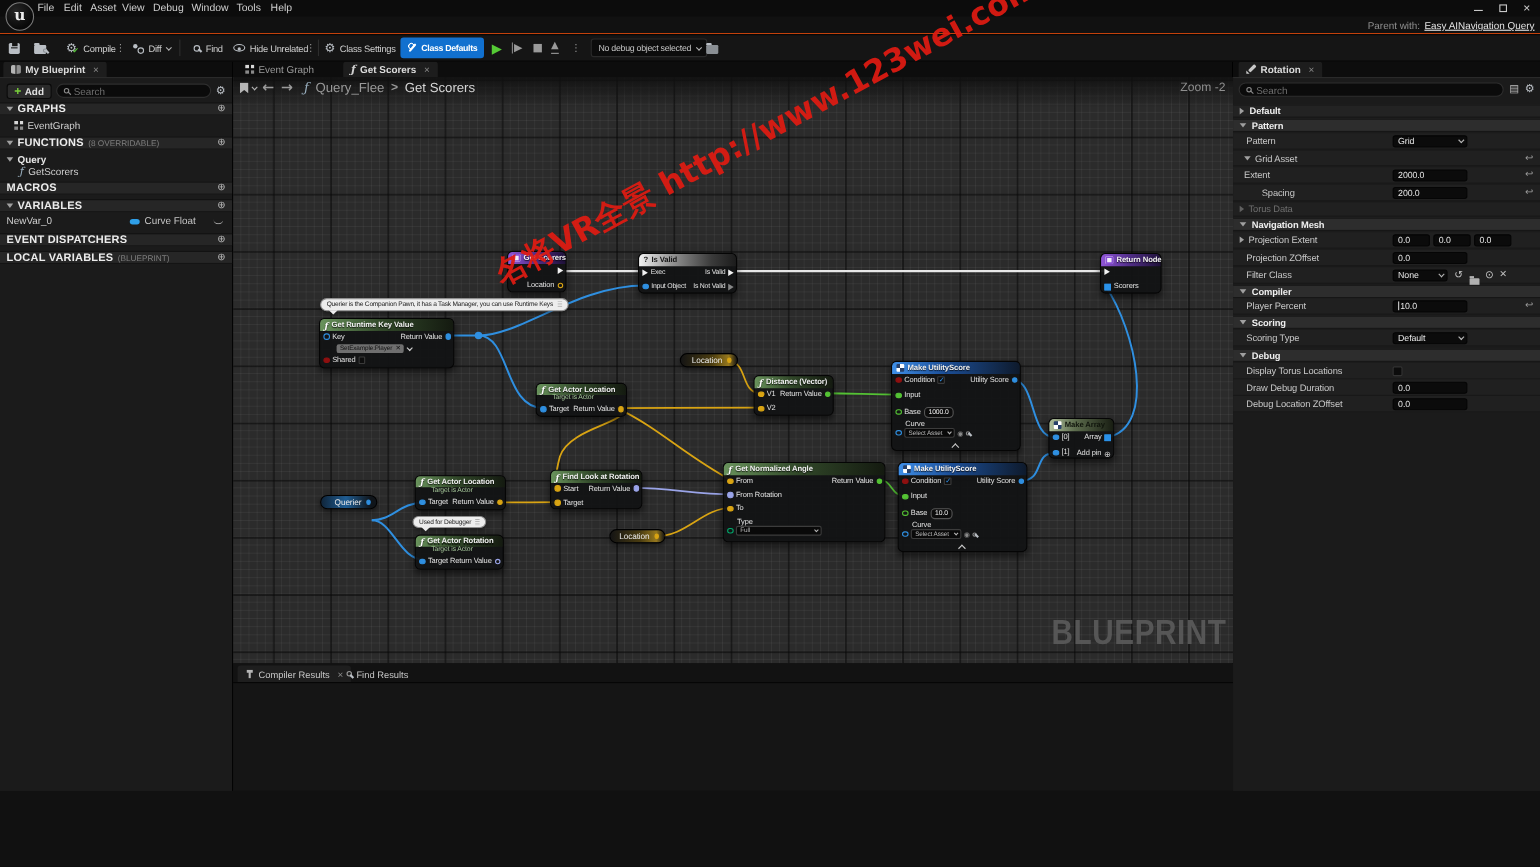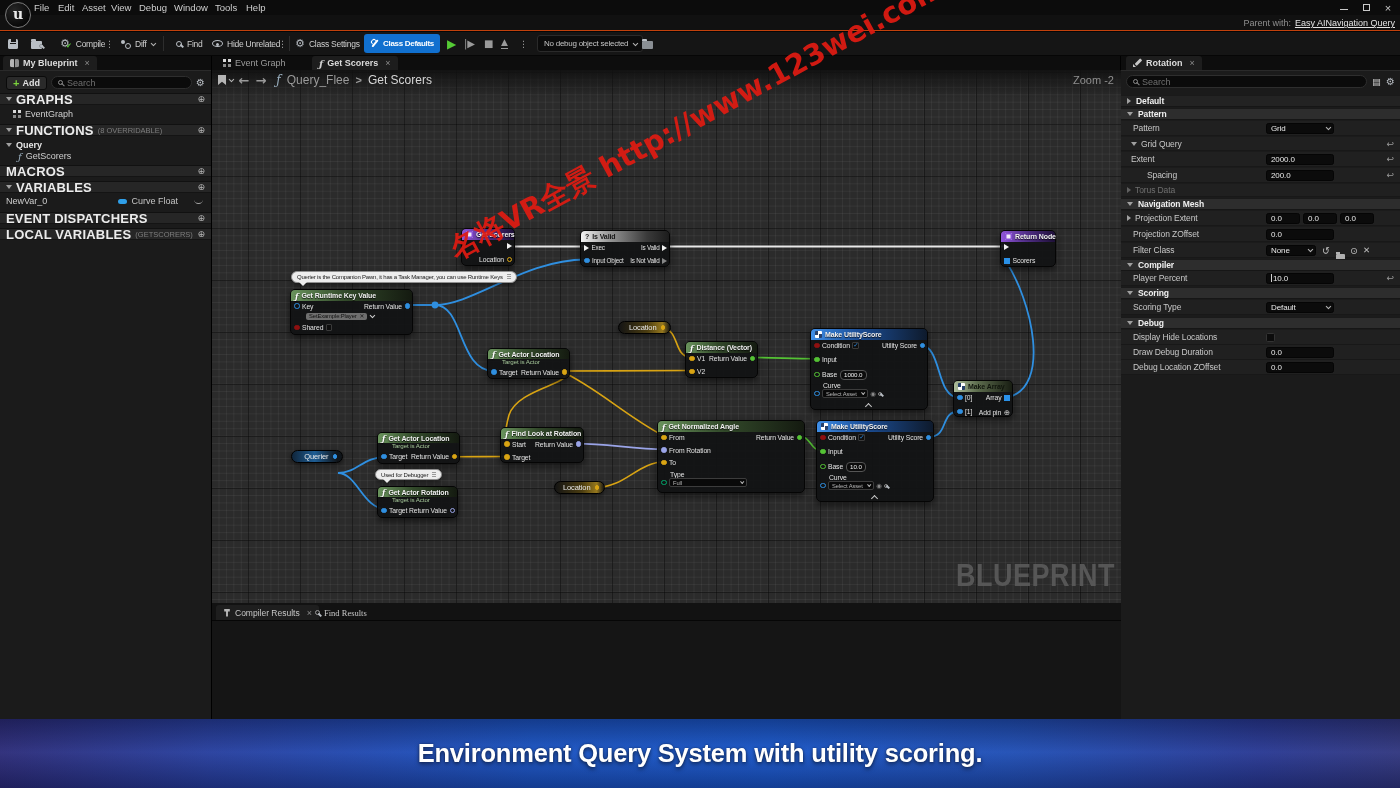--- a/index.html
+++ b/index.html
@@ -78,21 +78,21 @@
   #leftbody { position:absolute; left:0; top:14px; width:211px; height:649px; background:#1b1b1b; border-top:1px solid #2a2a2a;}
   #addrow { position:absolute; left:0; top:3px; width:211px; height:17px; display:flex; align-items:center; gap:4px; padding:0 6px;}
   #addbtn { background:#2a2a2a; border:1px solid #0a0a0a; border-radius:3px; height:14px; display:flex; align-items:center; gap:3px; padding:0 6px; color:#e0e0e0; font-size:9px; font-weight:bold;}
   #addbtn .plus { color:#7ad03c; font-weight:bold; font-size:11px; }
   .searchbox { background:#0b0b0b; border:1px solid #2e2e2e; border-radius:8px; height:13px;
      display:flex; align-items:center; gap:4px; padding:0 6px; color:#6f6f6f; font-size:9px; flex:1;}
   .searchbox .mag { width:5px; height:5px; border-width:1.3px; border-color:#8a8a8a;}
   .searchbox .mag::after { width:3.5px; height:1.3px; right:-2.8px; bottom:-1px; background:#8a8a8a;}
   .lsec { position:absolute; left:0; width:211px; height:12px; background:#262626; border-top:1px solid #111;
      border-bottom:1px solid #141414; display:flex; align-items:center; padding:0 6px; gap:4px;}
-  .lsec .t { color:#ececec; font-size:13px; font-weight:bold; letter-spacing:0.2px;text-align:right;}
+  .lsec .t { color:#ececec; font-size:10px; font-weight:bold; letter-spacing:0.2px;text-align:right;}
   .lsec .sub { color:#7e7e7e; font-size:7.5px; font-weight:normal;}
   .lsec .oplus { margin-left:auto; color:#b5b5b5; font-family:"DejaVu Sans",sans-serif; font-size:9px; letter-spacing:0;}
   .litem { position:absolute; left:0; width:211px; height:12px; display:flex; align-items:center; padding:0 6px; gap:4px; color:#cfcfcf; font-size:9px;}
   .tri-d { width:0; height:0; border-left:3.2px solid transparent; border-right:3.2px solid transparent; border-top:4.2px solid #a0a0a0; flex:none;}
   .tri-r { width:0; height:0; border-top:3.2px solid transparent; border-bottom:3.2px solid transparent; border-left:4.2px solid #a0a0a0; flex:none;}
   .eg-icon { width:8px; height:8px; flex:none; background:
      linear-gradient(90deg,#d8d8d8 3px, transparent 3px) 0 0/8px 3px no-repeat,
      linear-gradient(90deg,transparent 5px, #d8d8d8 5px) 0 0/8px 3px no-repeat,
      linear-gradient(90deg,#8a8a8a 3px, transparent 3px) 0 5px/8px 3px no-repeat,
      linear-gradient(90deg,transparent 5px, #8a8a8a 5px) 0 5px/8px 3px no-repeat;}
@@ -118,21 +118,21 @@
   #breadcrumb .crumb1 { color:#9a9a9a; font-size:12px; }
   #breadcrumb .sep { color:#9a9a9a; font-size:11px; font-weight:bold;}
   #breadcrumb .crumb2 { color:#d6d6d6; font-size:12px; }
   .bmark { width:8px; height:10px; background:#b5b5b5;
      clip-path:polygon(0 0,100% 0,100% 100%,50% 68%,0 100%); }
   #zoomtxt { position:absolute; right:8px; top:4px; color:#8f8f8f; font-size:11px; z-index:8;}
   #bpwatermark { position:absolute; right:7px; bottom:12px; color:#595959; font-size:27px; font-weight:bold;
      opacity:.95; z-index:1; transform:scaleY(1.18); letter-spacing:0.5px;}
   #compilerbar { position:absolute; left:0; top:547px; width:910px; height:17px; background:#121212; }
   #compilerbar .ptab { top:2px; height:15px; font-weight:normal; color:#c8c8c8; background:#1e1e1e; font-size:8.5px;}
-  #compilerbar .ptab.inactive { background:transparent;font-family:Liberation Serif, serif; }
+  #compilerbar .ptab.inactive { background:transparent; }
   #resultsarea { position:absolute; left:0; top:564px; width:910px; height:99px; background:#151515; border-top:1px solid #060606;}
   .hammer { width:8px; height:8px; background:#b5b5b5; clip-path:polygon(15% 0,85% 0,85% 38%,62% 38%,62% 100%,38% 100%,38% 38%,15% 38%);}
 
   
   .node { position:absolute; background:rgba(18,19,20,.94); border:1px solid #050505; border-radius:5px;
      box-shadow:0 3px 7px rgba(0,0,0,.55); z-index:4;}
   .nh { height:11px; border-radius:4px 4px 0 0; display:flex; align-items:center; gap:3px; padding:0 4px;
      font-size:7px; font-weight:bold; color:#f0f0f0; white-space:nowrap; text-shadow:0 1px 1px rgba(0,0,0,.8); letter-spacing:-0.1px;}
   .nh.green { background:linear-gradient(90deg,#69935c,#32492a 45%,#141a10 100%); }
   .nh.purple { background:linear-gradient(90deg,#9055d8,#54308c 45%,#1e1038 100%); }
@@ -365,21 +365,21 @@
         <span class="pillvar" style="margin-left:auto"></span>
         <span style="color:#c4c4c4">Curve Float</span>
         <span class="eyeclosed" style="margin-left:12px;margin-right:2px"></span>
       </div>
       <div class="lsec" style="top:141px">
         <span class="t">EVENT DISPATCHERS</span>
         <span class="oplus">⊕</span>
       </div>
       <div class="lsec" style="top:157px">
         <span class="t">LOCAL VARIABLES</span>
-        <span class="sub">(GETSCORERS)</span>
+        <span class="sub">(BLUEPRINT)</span>
         <span class="oplus">⊕</span>
       </div>
     </div>
   </div>
 
   <div id="graphpanel">
     <div class="paneltabrow">
       <div class="ptab inactive" style="left:4px">
         <span class="eg-icon"></span>
         <span>Event Graph</span>
@@ -796,21 +796,21 @@
       </div>
       <div class="drow" style="top:50px;height:15px">
         <span class="lbl" style="margin-left:6px">Pattern</span>
         <span class="dval dsel" style="position:absolute;left:145px;width:68px">
             <span>Grid</span>
             <span class="chev"></span>
           </span>
       </div>
       <div class="drow" style="top:66px;height:14px">
         <span class="tri-d" style="margin-left:4px"></span>
-        <span class="lbl">Grid Query</span>
+        <span class="lbl">Grid Asset</span>
         <span class="reset">↩</span>
       </div>
       <div class="drow" style="top:81px;height:15px">
         <span class="lbl" style="margin-left:4px">Extent</span>
         <span class="dval" style="position:absolute;left:145px;width:68px">
             <span>2000.0</span>
           </span>
         <span class="reset">↩</span>
       </div>
       <div class="drow" style="top:97px;height:15px">
@@ -879,37 +879,34 @@
         <span class="dval dsel" style="position:absolute;left:145px;width:68px">
             <span>Default</span>
             <span class="chev"></span>
           </span>
       </div>
       <div class="dhead" style="top:246px">
         <span class="tri-d"></span>
           <span class="t">Debug</span>
       </div>
       <div class="drow" style="top:259px;height:15px">
-        <span class="lbl" style="margin-left:6px">Display Hide Locations</span>
+        <span class="lbl" style="margin-left:6px">Display Torus Locations</span>
         <span class="dchk" style="position:absolute;left:145px"></span>
       </div>
       <div class="drow" style="top:274px;height:15px">
         <span class="lbl" style="margin-left:6px">Draw Debug Duration</span>
         <span class="dval" style="position:absolute;left:145px;width:68px">
             <span>0.0</span>
           </span>
       </div>
       <div class="drow" style="top:289px;height:15px">
         <span class="lbl" style="margin-left:6px">Debug Location ZOffset</span>
         <span class="dval" style="position:absolute;left:145px;width:68px">
             <span>0.0</span>
           </span>
       </div>
     </div>
   </div>
 
-  <div id="banner">
-    <div id="bannertext">Environment Query System with utility scoring.</div>
-  </div>
 
   <div id="watermark">名将VR全景 http://www.123wei.com</div>
 
 </div>
 
 </body></html>

